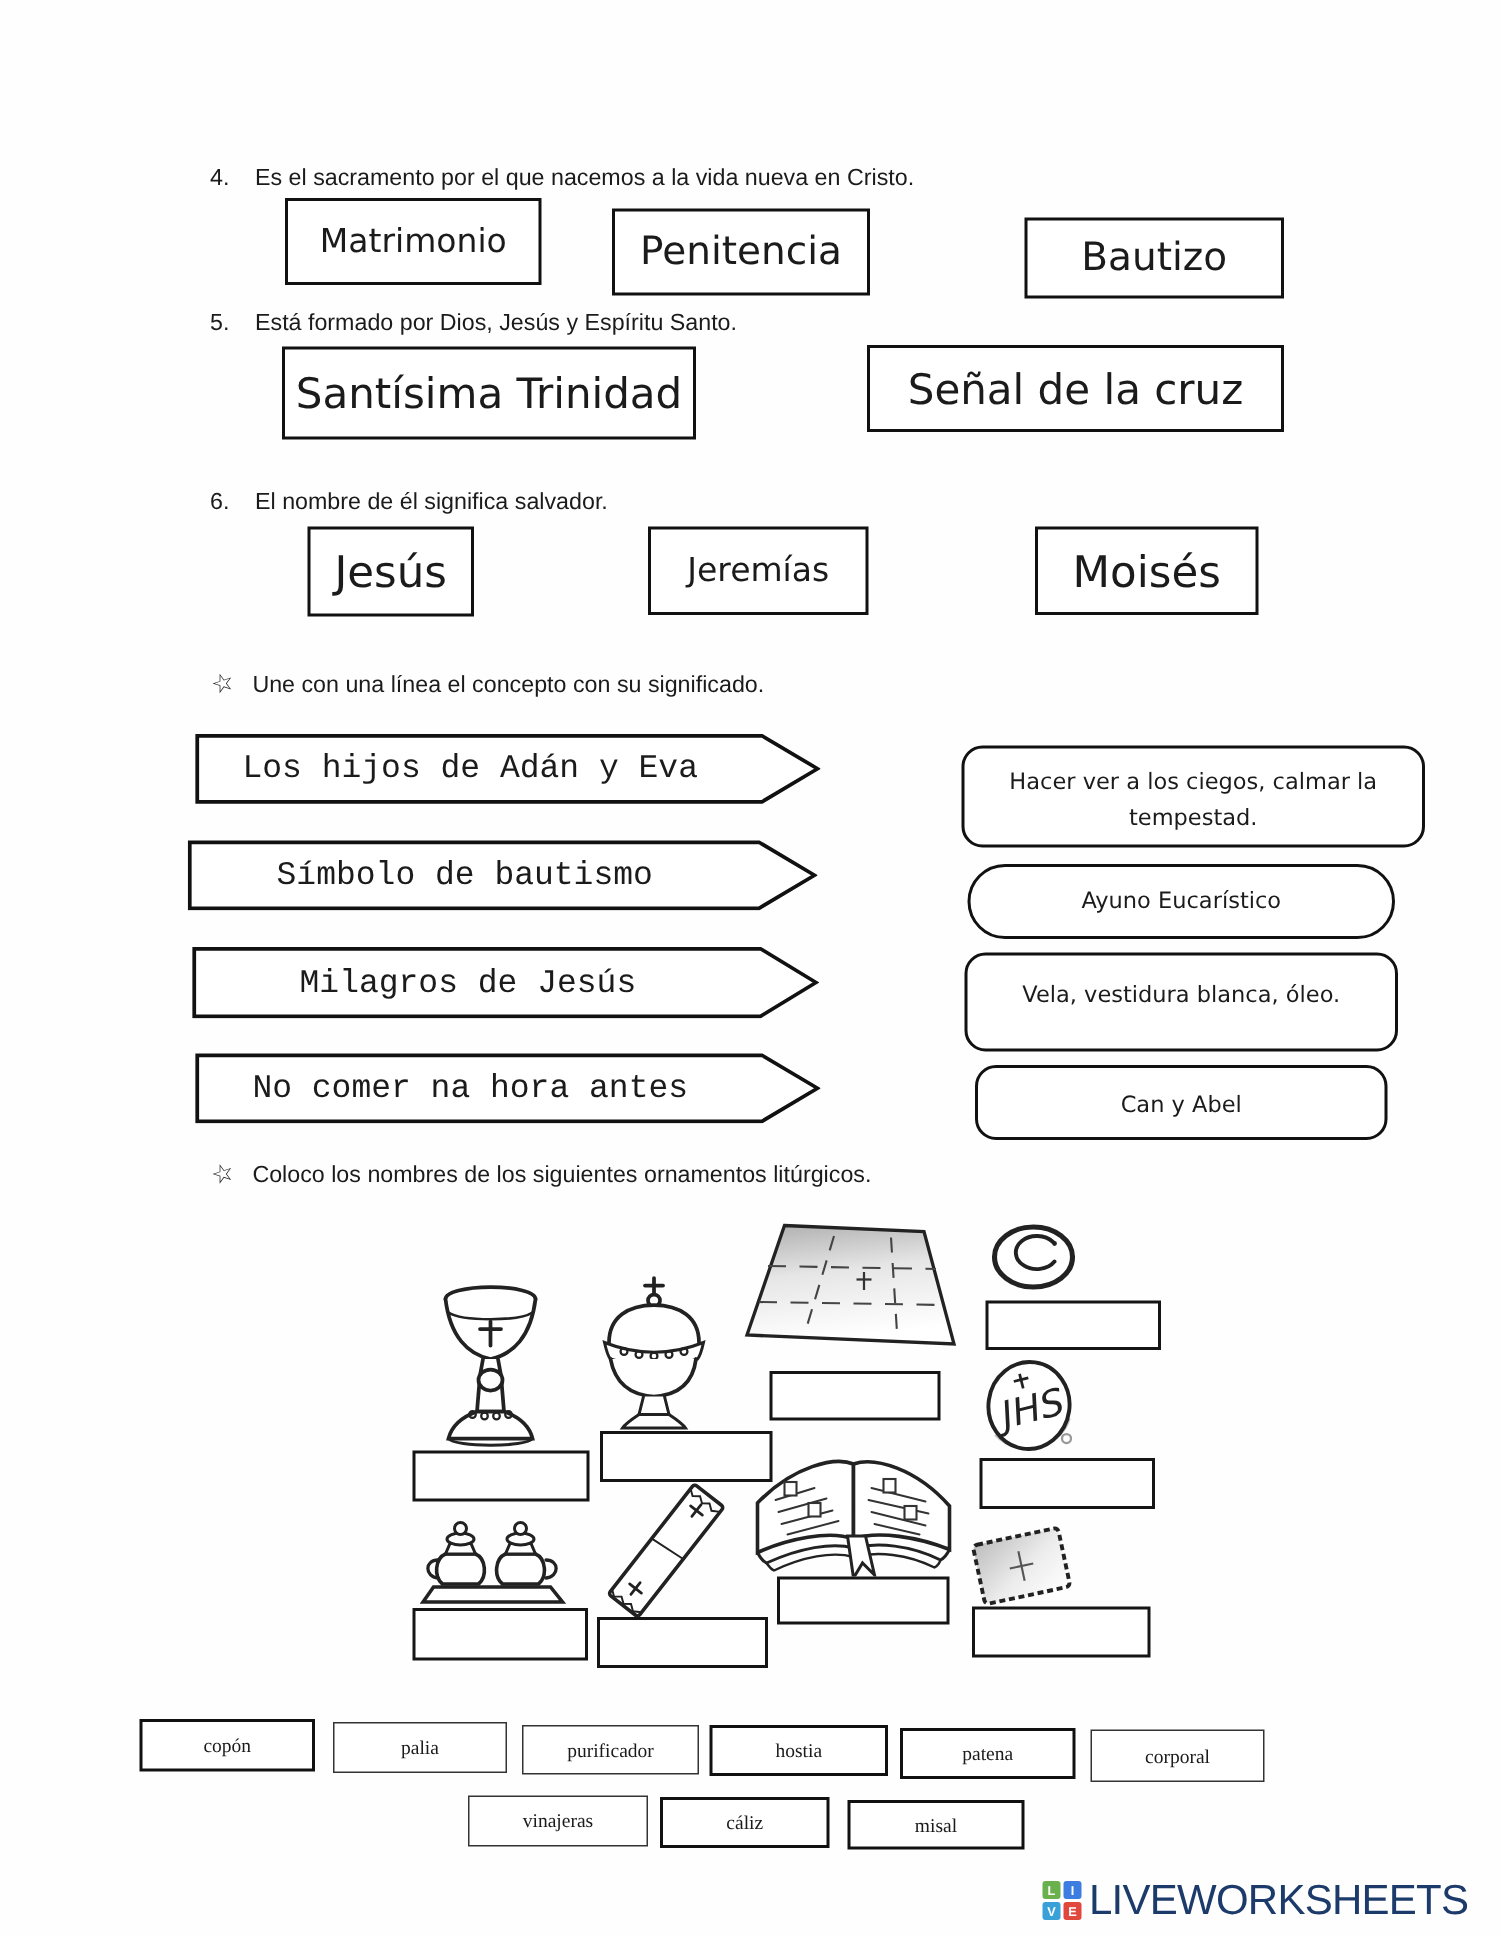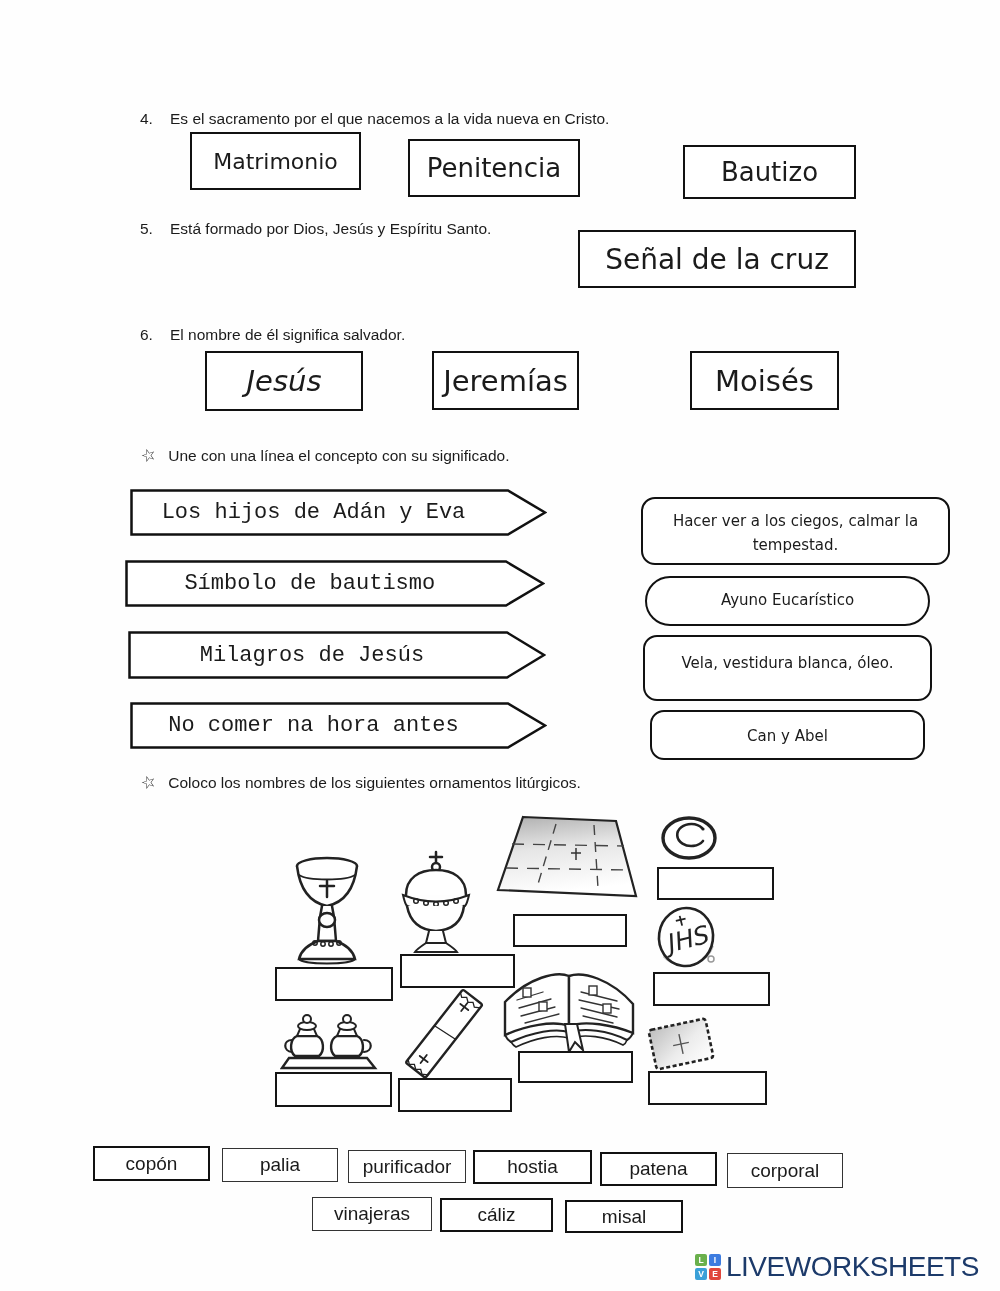--- a/index.html
+++ b/index.html
@@ -26,21 +26,21 @@
   }
   .rbox {
     position:absolute; border:2px solid #111; border-radius:14px; background:#fff;
     display:flex; align-items:flex-start; justify-content:center;
     font-family:"DejaVu Sans", sans-serif; font-size:15px; text-align:center;
     padding:10px 14px 0 14px; line-height:1.6;
   }
   .abox { position:absolute; border:2px solid #151515; background:#fff; }
   .wbox {
     position:absolute; background:#fff; display:flex; align-items:center; justify-content:center;
-    font-size:19px; font-family:Liberation Sans, sans-serif;
+    font-size:13px; font-family:Liberation Serif, serif;
   }
   .w-thick { border:2.5px solid #111; }
   .w-thin  { border:1.8px solid #333; }
   .orn { position:absolute; }
   .logo { position:absolute; left:695px; top:1251px; display:flex; align-items:center; cursor:pointer; }
   .logo-grid { display:grid; grid-template-columns:12px 12px; grid-template-rows:12px 12px; gap:2px; margin-right:5px; }
   .tile { display:flex; align-items:center; justify-content:center; color:#fff; font-size:8.5px; font-weight:bold; border-radius:2px; }
   .tile-l { background:#6ab04c; } .tile-i { background:#3d7ce0; }
   .tile-v { background:#3aa0d8; } .tile-e { background:#e0473d; }
   .logo-text { font-size:28px; font-weight:400; color:#1c3a6a; letter-spacing:-0.5px; font-family:"Liberation Sans", sans-serif; }
@@ -50,30 +50,31 @@
 
 <div class="page">
 
   <div class="qline" style="left:140px; top:110px;">
     <span class="qnum">4.</span><span>Es el sacramento por el que nacemos a la vida nueva en Cristo.</span>
   </div>
   <div class="opt" style="left:190px; top:132px; width:171px; height:58px; font-size:22px;">Matrimonio</div>
   <div class="opt" style="left:408px; top:139px; width:172px; height:58px; font-size:26px;">Penitencia</div>
   <div class="opt" style="left:683px; top:145px; width:173px; height:54px; font-size:26px;">Bautizo</div>
 
-  <div class="qline" style="left:140px; top:220px;">
+  <div class="qline" style="left:140px; top:207px;">
     <span class="qnum">5.</span><span>Está formado por Dios, Jesús y Espíritu Santo.</span>
   </div>
+  <div class="opt" style="left:188px; top:231px; width:276px; height:62px; font-size:28px;">Santísima Trinidad</div>
   <div class="opt" style="left:578px; top:230px; width:278px; height:58px; font-size:28px;">Señal de la  cruz</div>
 
   <div class="qline" style="left:140px; top:326px;">
     <span class="qnum">6.</span><span>El nombre de él significa salvador.</span>
   </div>
-  <div class="opt" style="left:205px; top:351px; width:158px; height:60px; font-size:29px;font-style:italic;">Jesús</div>
-  <div class="opt" style="left:432px; top:351px; width:147px; height:59px; font-size:29px;">Jeremías</div>
+  <div class="opt" style="left:205px; top:351px; width:111px; height:60px; font-size:29px;">Jesús</div>
+  <div class="opt" style="left:432px; top:351px; width:147px; height:59px; font-size:22px;">Jeremías</div>
   <div class="opt" style="left:690px; top:351px; width:149px; height:59px; font-size:29px;">Moisés</div>
 
   <div class="starline" style="left:141px; top:445px;">
     <span class="star">☆</span><span>Une con una línea el concepto con su significado.</span>
   </div>
 
   <div class="arrow" style="left:130px; top:489px; width:417px; height:47px;">
     <svg viewBox="0 0 417 47" preserveAspectRatio="none">
         <polygon points="1.5,1.5 378,1.5 415,23.5 378,45.5 1.5,45.5" fill="#fff" stroke="#111" stroke-width="2.5"></polygon>
       </svg>

